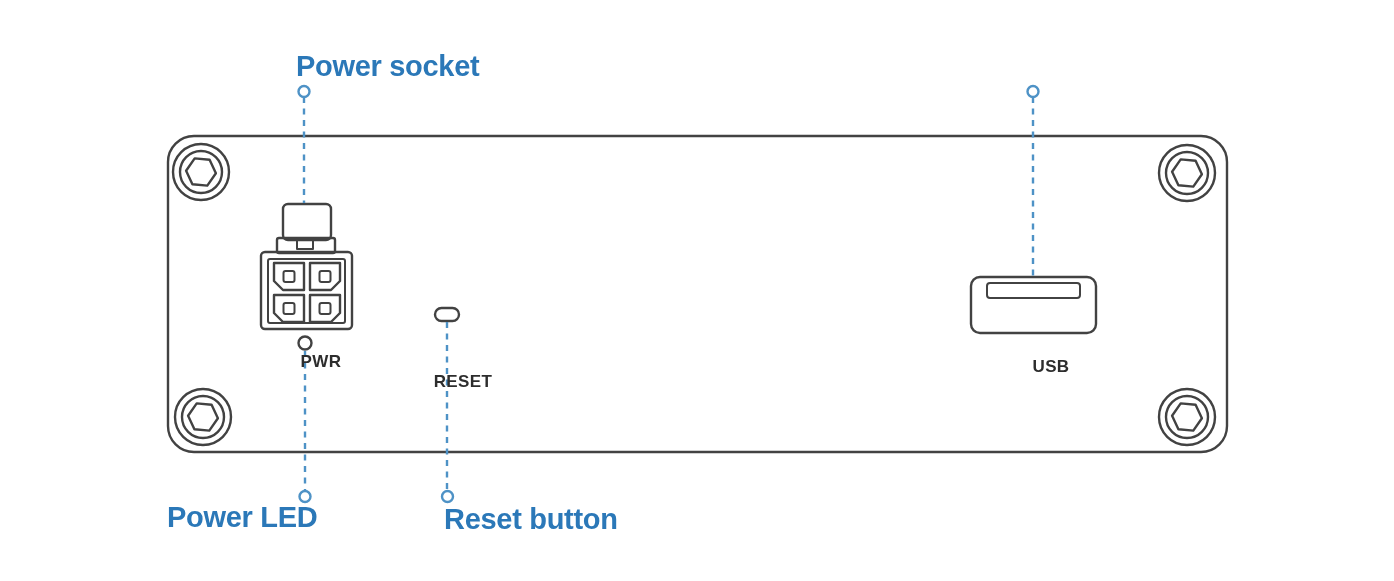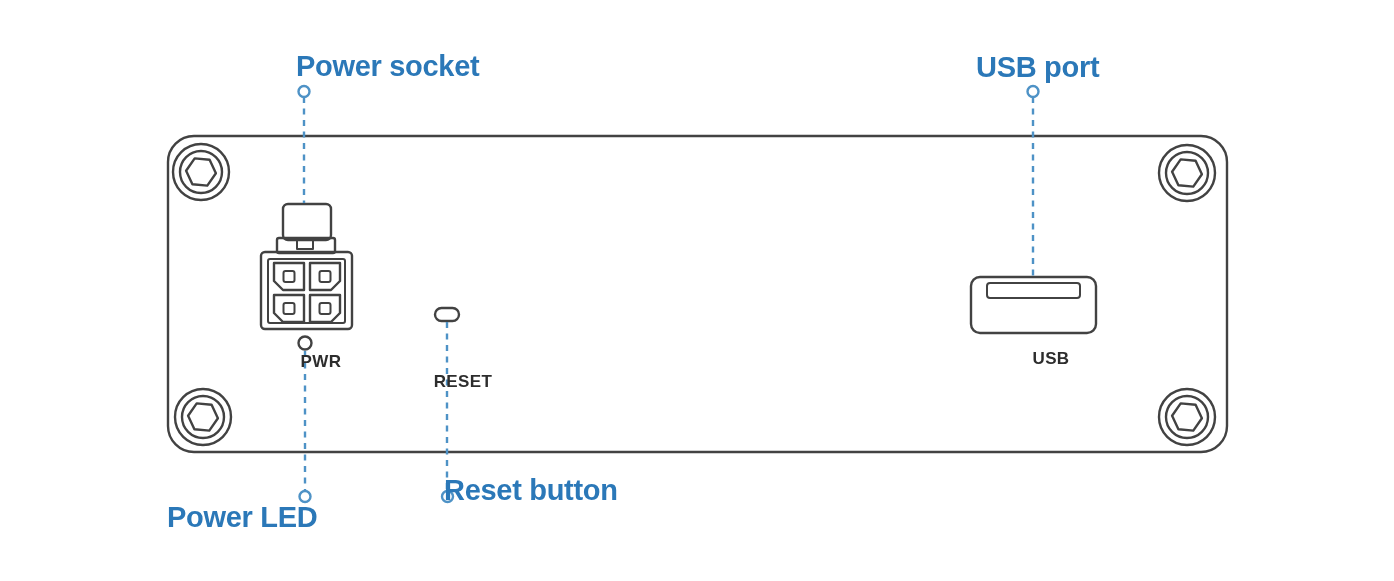--- a/index.html
+++ b/index.html
@@ -91,25 +91,24 @@
 
     <line class="dash" x1="305" y1="351" x2="305" y2="490"></line>
     <circle class="dotc" cx="305" cy="496.5" r="5.5"></circle>
 
     <line class="dash" x1="447" y1="322" x2="447" y2="490"></line>
     <circle class="dotc" cx="447.5" cy="496.5" r="5.5"></circle>
   </svg>
 
   <div class="callout" style="left:296px;top:52px;">Power socket</div>
 
-  <div class="callout" style="left:976px;top:53px;">USB port</div>
 
   <div class="callout" style="left:167px;top:503px;">Power LED</div>
 
-  <div class="callout" style="left:444px;top:476px;">Reset button</div>
+  <div class="callout" style="left:444px;top:505px;">Reset button</div>
 
   <div class="portlbl" style="left:305px;top:353px;">PWR</div>
 
   <div class="portlbl" style="left:447px;top:373px;">RESET</div>
 
-  <div class="portlbl" style="left:1035px;top:350px;">USB</div>
+  <div class="portlbl" style="left:1035px;top:358px;">USB</div>
 
 </div>
 
 </body></html>

